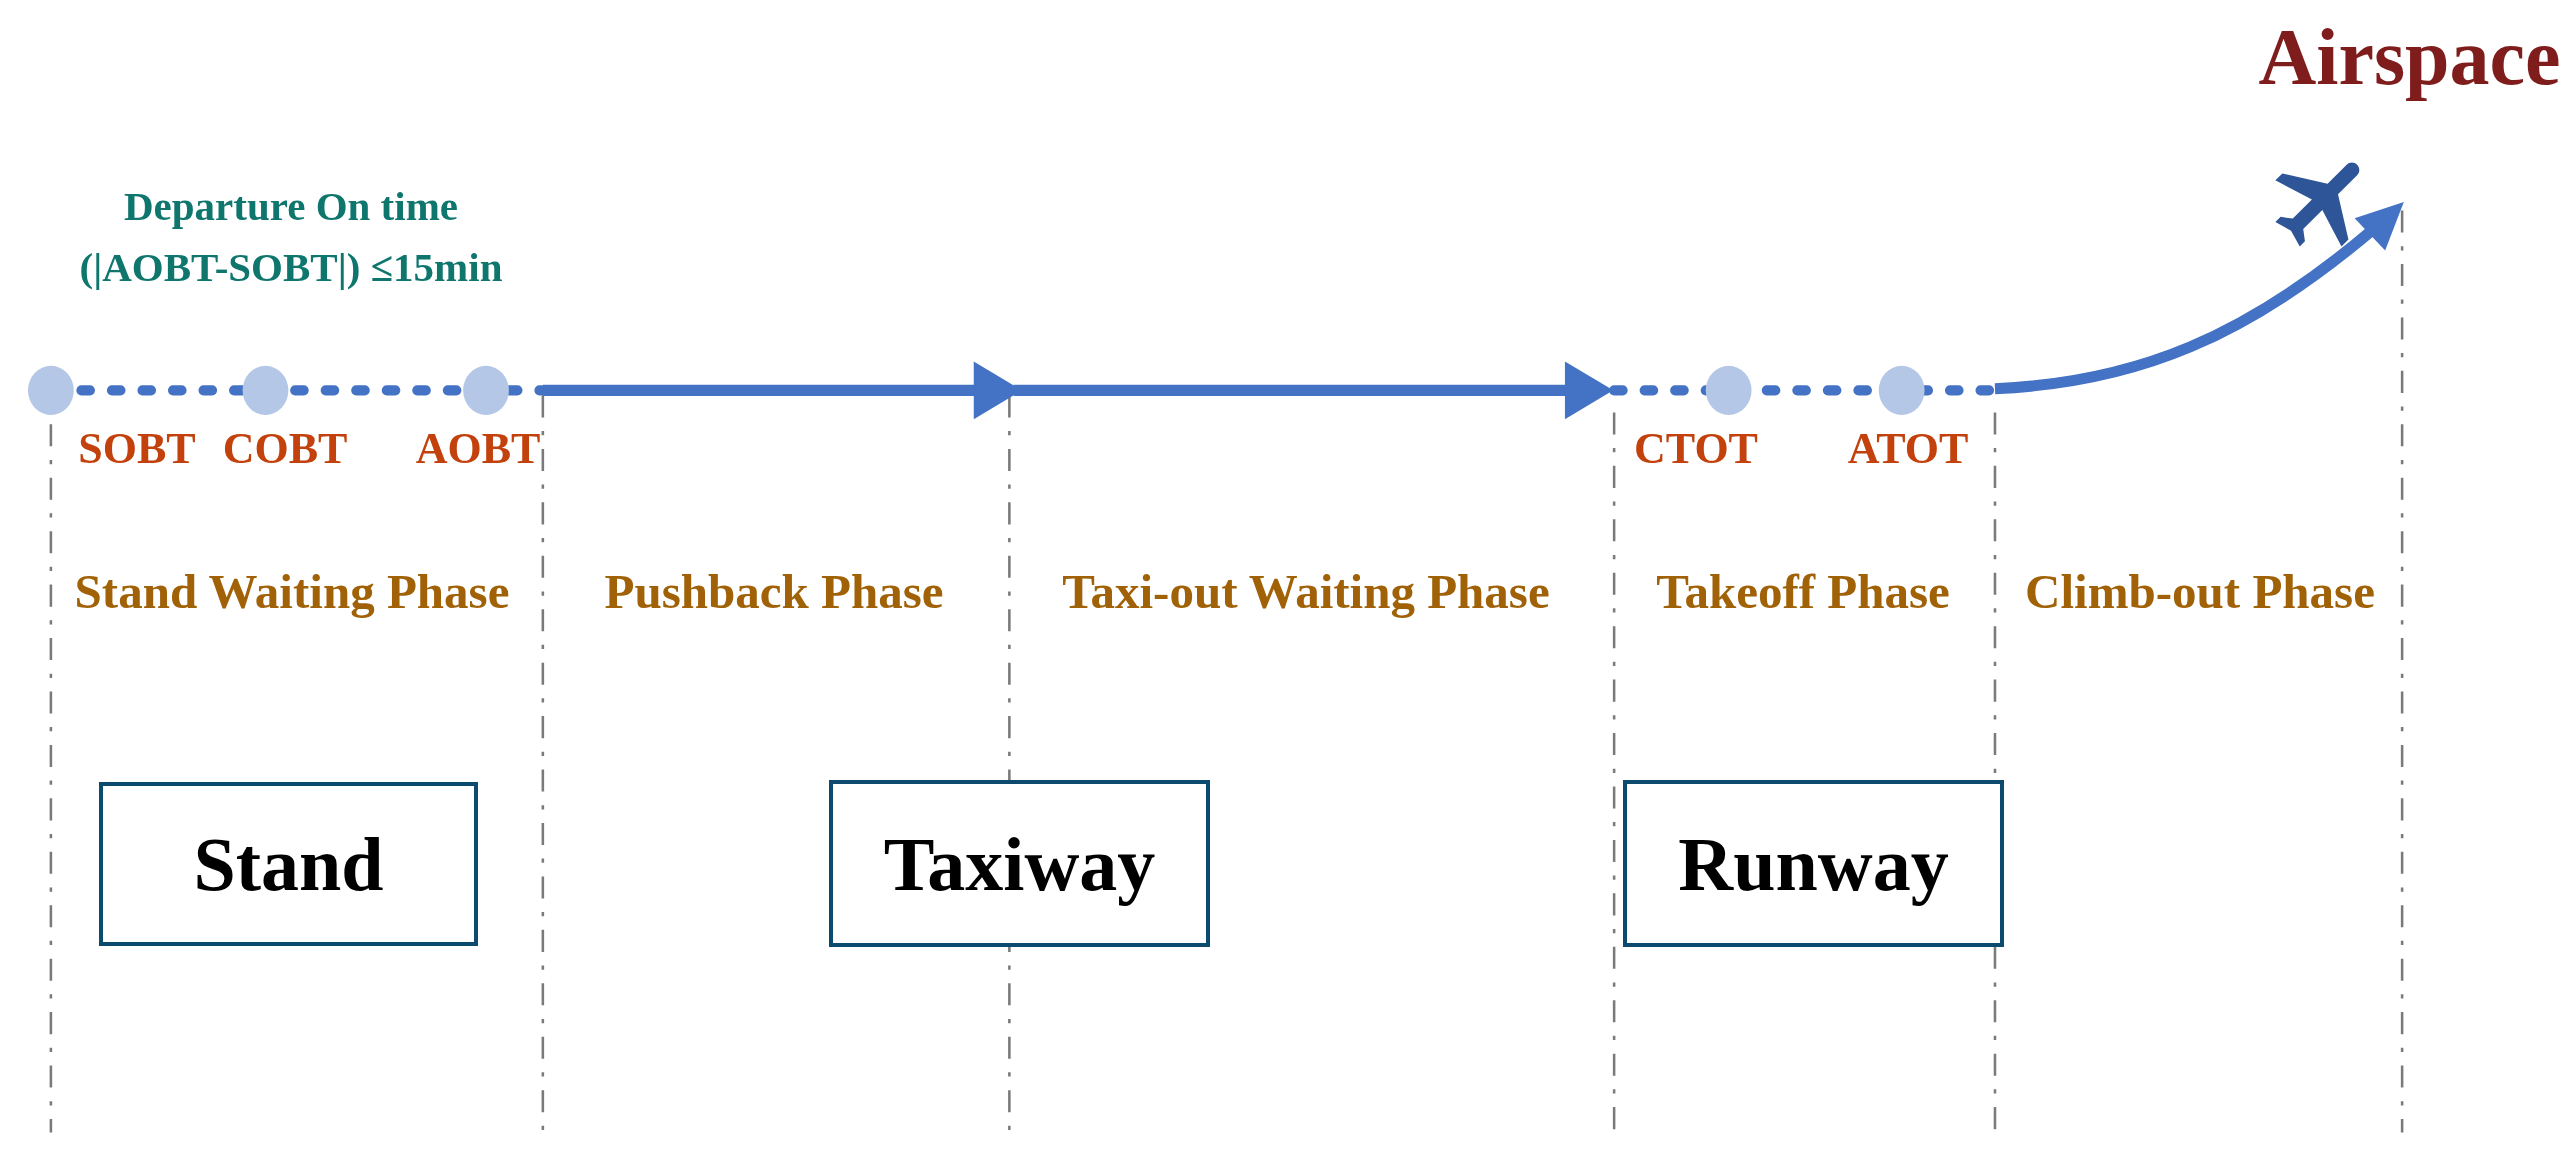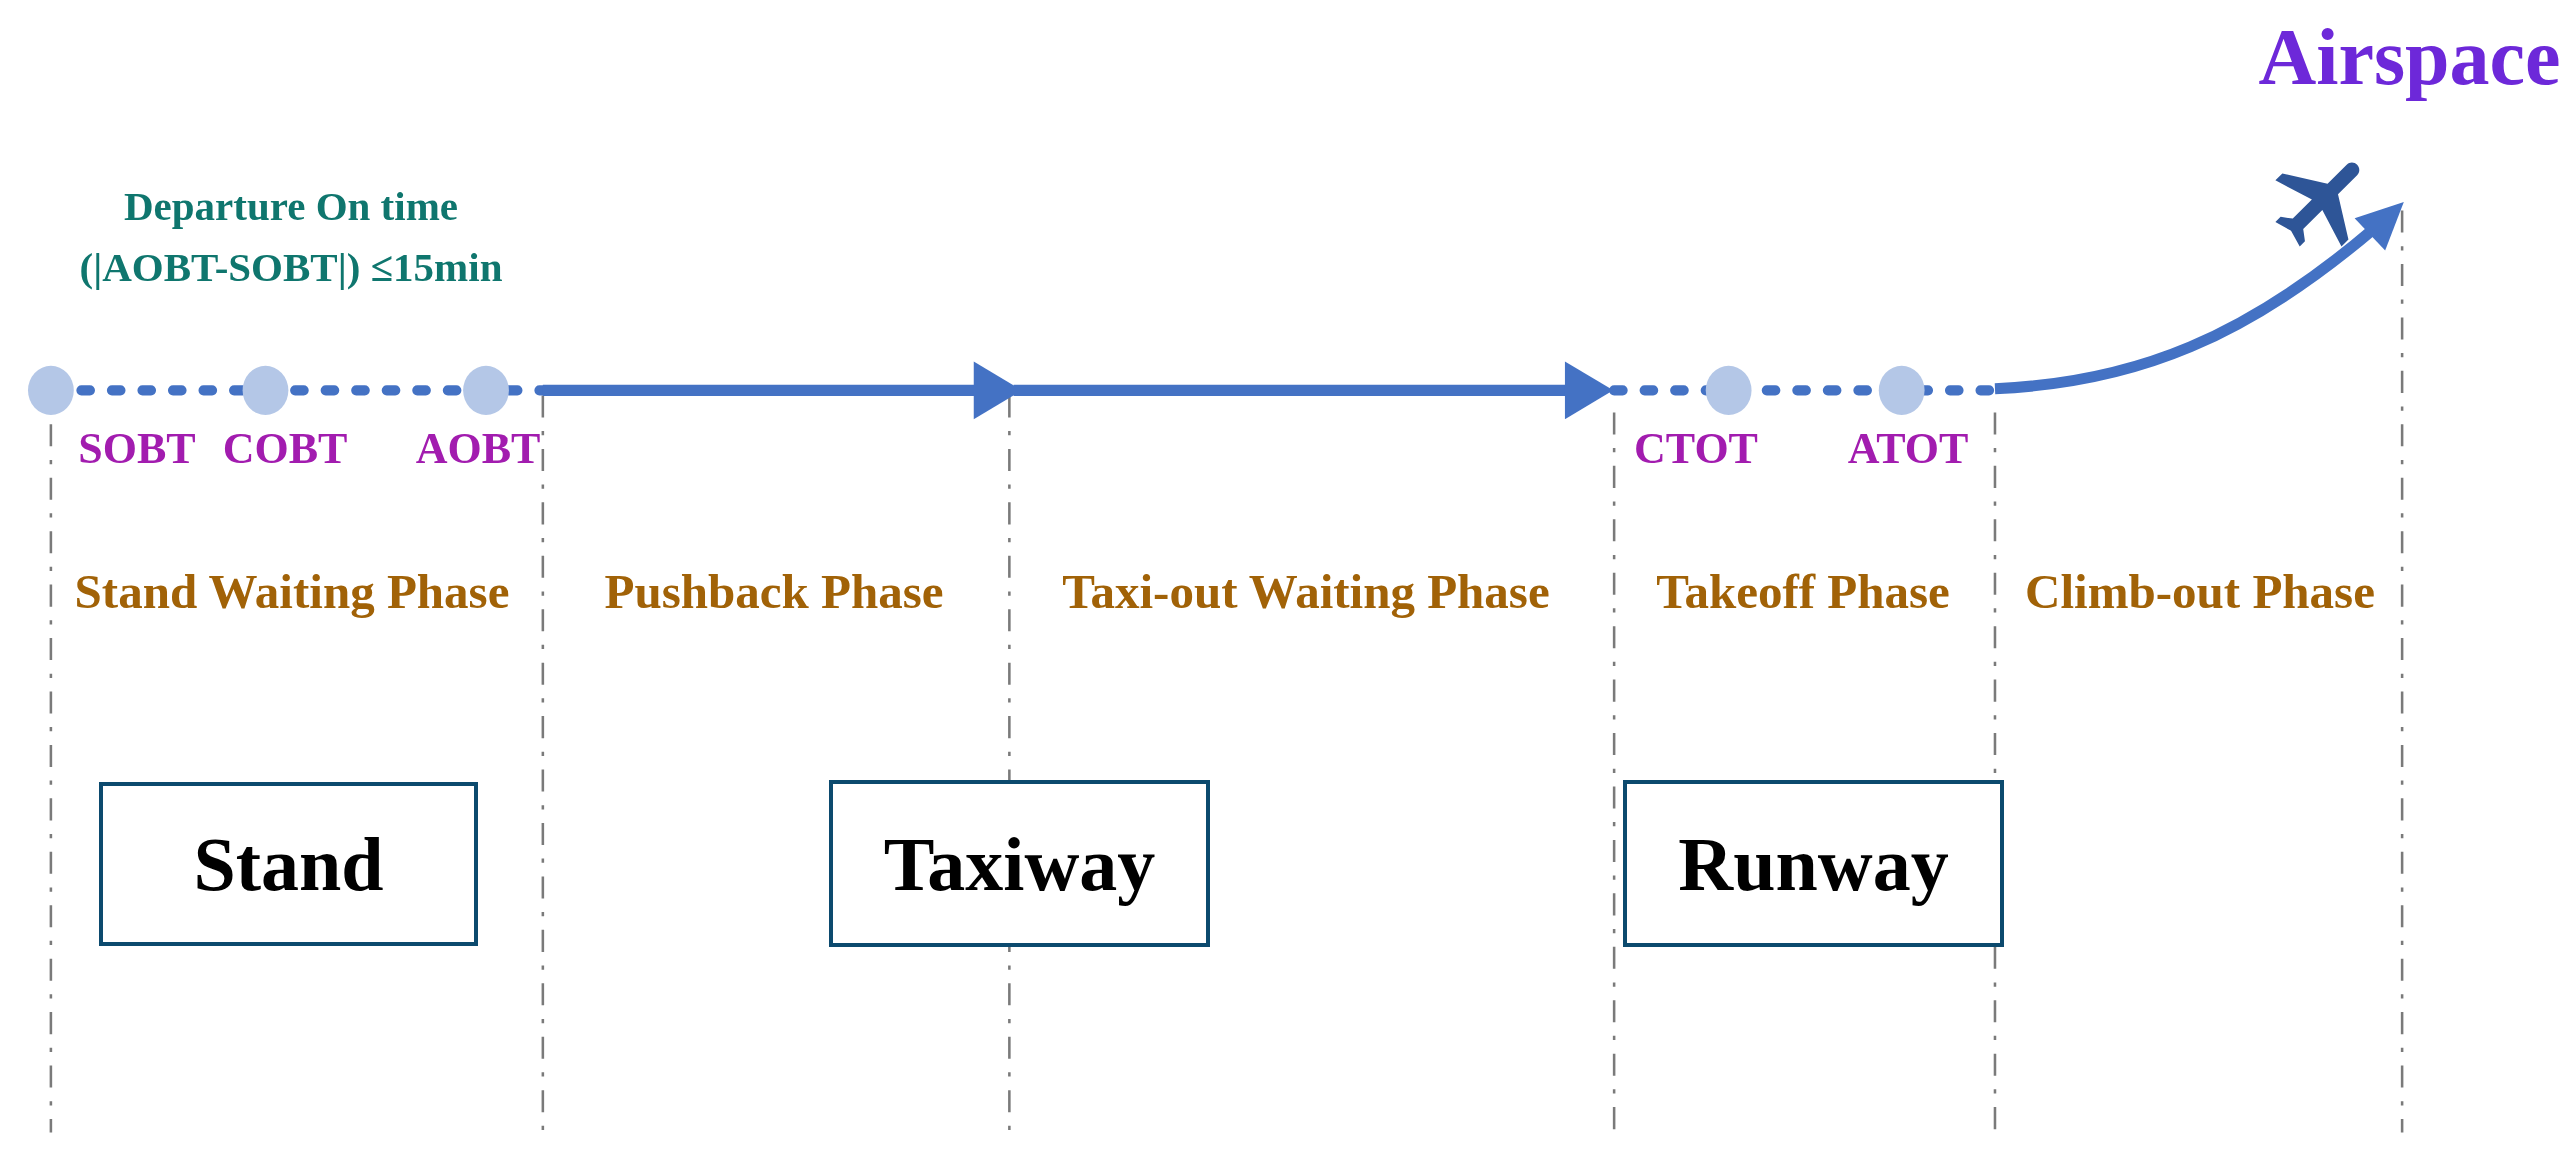--- a/index.html
+++ b/index.html
@@ -7,28 +7,28 @@
     position:relative;
     width:2576px;height:1176px;
     background:#ffffff;
     font-family:"Liberation Serif","DejaVu Serif",serif;
     overflow:hidden;
   }
   #shape-layer{position:absolute;left:0;top:0;width:2576px;height:1176px;}
   .abs{position:absolute;}
   .centered{transform:translateX(-50%);white-space:nowrap;}
   .title{
-    font-size:80px;font-weight:bold;color:#6d28d9;line-height:1;
+    font-size:80px;font-weight:bold;color:#7f1d1d;line-height:1;
   }
   .annotation{
     color:#0f766e;font-weight:bold;font-size:41px;line-height:1.48;
     text-align:center;
   }
   .milestone-label{
-    color:#a21caf;font-weight:bold;font-size:44px;line-height:1;
+    color:#c2410c;font-weight:bold;font-size:44px;line-height:1;
   }
   .phase-label{
     color:#a16207;font-weight:bold;font-size:49px;line-height:1;
   }
   .loc-box{
     position:absolute;
     border:4px solid #0c4a6e;background:#ffffff;
     display:flex;align-items:center;justify-content:center;
   }
   .loc-label{

